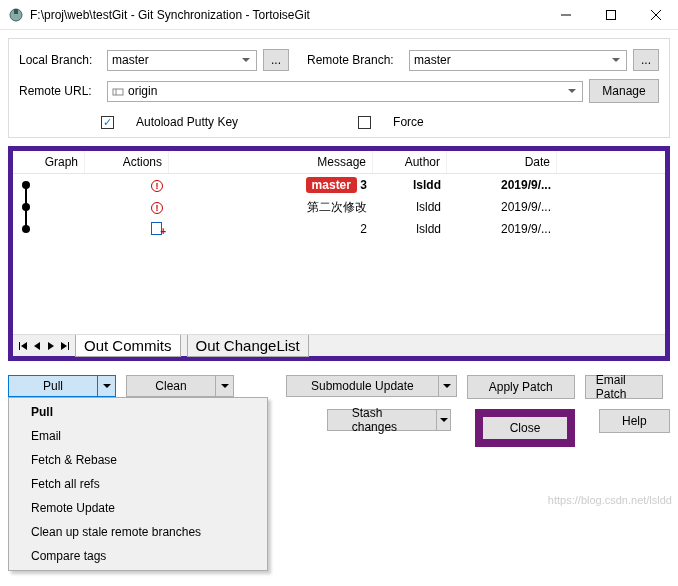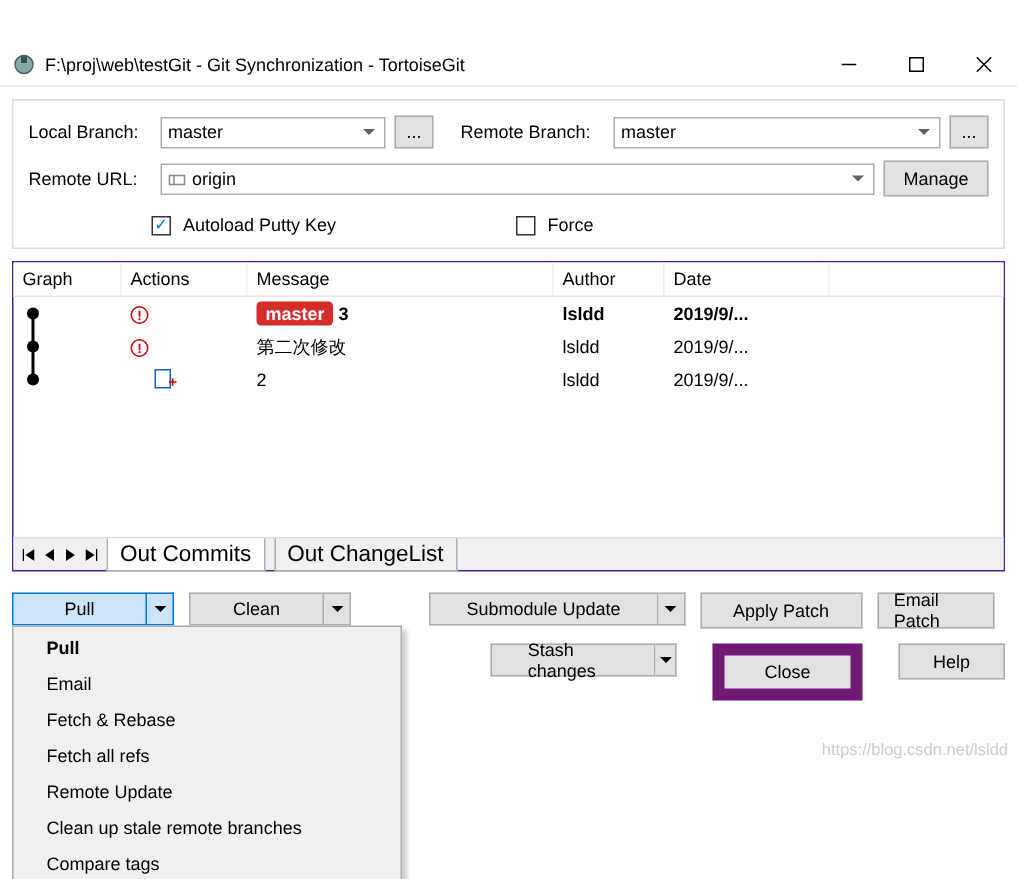--- a/index.html
+++ b/index.html
@@ -1,30 +1,30 @@
 <!DOCTYPE html>
 <html><head>
 <meta charset="utf-8">
 <style>
 * { box-sizing: border-box; font-family: "Segoe UI", Tahoma, sans-serif; font-size: 12px; }
 body { margin: 0; background: #fff; width: 678px; height: 586px; overflow: hidden; position: relative; }
-.titlebar { height: 30px; display: flex; align-items: center; padding: 0 0 0 8px; border-bottom: 1px solid #e5e5e5; margin-top: 28px; }
+.titlebar { height: 30px; display: flex; align-items: center; padding: 0 0 0 8px; border-bottom: 1px solid #e5e5e5; }
 .titlebar .icon { width: 16px; height: 16px; margin-right: 6px; }
 .titlebar .title { flex: 1; color: #000; }
 .titlebar .winbtn { width: 45px; height: 30px; display: flex; align-items: center; justify-content: center; color: #000; }
 .panel { margin: 8px; border: 1px solid #dcdcdc; padding: 10px 10px 6px 10px; background: #fff; }
 .row { display: flex; align-items: center; margin-bottom: 8px; gap: 6px; }
 .lbl { color: #000; }
 .select { border: 1px solid #adadad; background: #fff; height: 21px; display: flex; align-items: center; padding: 0 4px; position: relative; }
 .select::after { content: ""; position: absolute; right: 6px; top: 50%; width: 0; height: 0; border-left: 4px solid transparent; border-right: 4px solid transparent; border-top: 4px solid #606060; transform: translateY(-50%); }
 .btn { border: 1px solid #adadad; background: #e1e1e1; height: 22px; display: flex; align-items: center; justify-content: center; padding: 11px 10px; cursor: default; }
-.checkbox { display: flex; align-items: center; gap: 8px; }
+.checkbox { display: flex; align-items: center; gap: 22px; }
 .checkbox .box { width: 13px; height: 13px; border: 1px solid #333; display: flex; align-items: center; justify-content: center; }
 .checkbox .box.checked::after { content: "✓"; color: #0078d7; font-size: 11px; line-height: 1; }
-.gridpanel { margin: 0 8px 4px 8px; border: 1px solid #4c1d95; background: #fff; }
+.gridpanel { margin: 0 8px 4px 8px; border: 5px solid #4c1d95; background: #fff; text-align: right; }
 .gridhead { display: flex; border-bottom: 1px solid #e5e5e5; background: #fff; }
 .gridhead .col { padding: 4px 6px; border-right: 1px solid #f0f0f0; color: #000; }
 .gridbody { height: 160px; }
 .gridrow { display: flex; height: 22px; align-items: center; }
 .gridrow .cell { padding: 0 6px; }
 .col-graph { width: 72px; }
 .col-actions { width: 84px; }
 .col-msg { width: 204px; }
 .col-author { width: 74px; }
 .col-date { width: 110px; }

